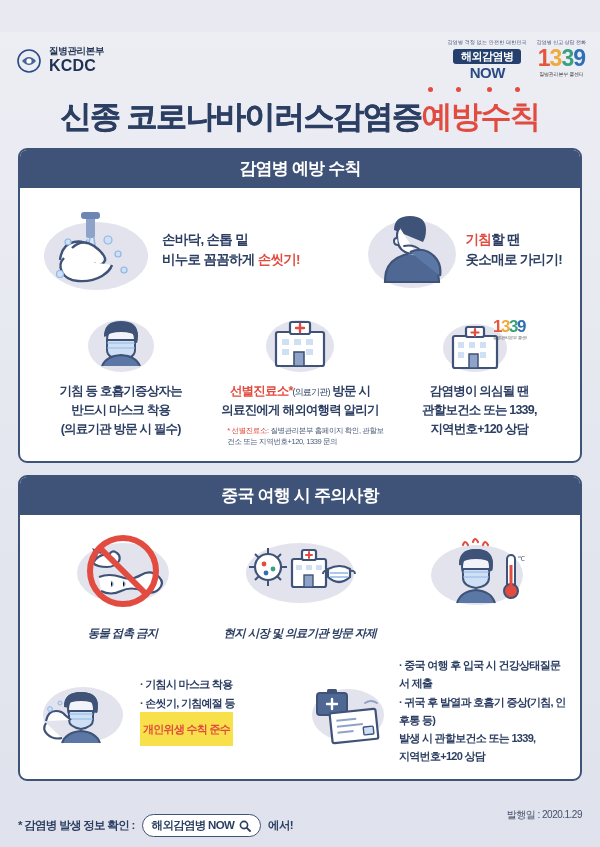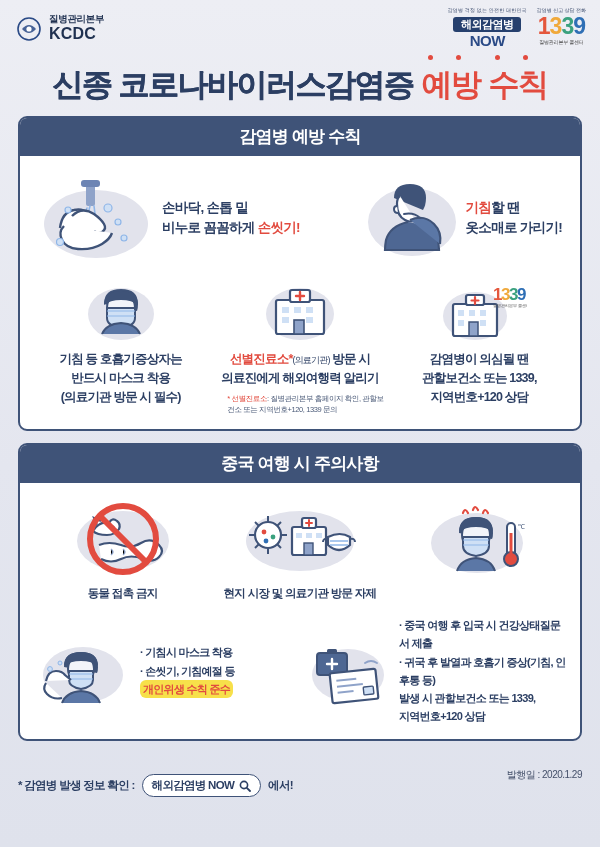--- a/index.html
+++ b/index.html
@@ -20,20 +20,21 @@
     background: linear-gradient(180deg, #edeef4 0%, #e4e6ef 55%, #dfe2ec 100%);
     box-sizing: border-box;
   }
 
   
   .topbar {
     position: relative;
     height: 62px;
     padding: 10px 16px 0 16px;
     box-sizing: border-box;
+    margin-top: 32px;
   }
   .kcdc {
     position: absolute;
     left: 16px;
     top: 14px;
     display: flex;
     align-items: center;
     gap: 7px;
   }
   .kcdc-mark {
@@ -118,21 +119,21 @@
   }
 
   
   .title-wrap {
     text-align: center;
     padding: 2px 0 10px 0;
   }
   .title-line {
     display: inline-flex;
     align-items: center;
-    gap: 8px;
+    gap: 0;
     font-size: 31px;
     font-weight: bold;
     letter-spacing: -1.5px;
   }
   .title-main {
     color: #2c3f63;
     -webkit-text-stroke: 0.4px #2c3f63;
   }
   .title-accent {
     color: #e24b3f;
@@ -251,21 +252,22 @@
   .tcol {
     width: 33%;
     text-align: center;
   }
   .tcol .cap {
     font-size: 11.5px;
     color: #2c3f63;
     font-weight: bold;
     line-height: 1.5;
     letter-spacing: -0.7px;
-    margin-top: 4px;
+    margin-top: 12px;
+    font-style: italic;
   }
   .tcol .cap .sm { font-size: 8.5px; font-weight: normal; }
 
   .row-bottom {
     display: flex;
     gap: 10px;
     padding-top: 6px;
     border-top: 0;
   }
   .bcell {
@@ -279,22 +281,22 @@
     color: #2c3f63;
     line-height: 1.65;
     letter-spacing: -0.7px;
     font-weight: bold;
   }
   .hl-box {
     display: inline-block;
     background: #f7e04a;
     color: #e24b3f;
     font-weight: bold;
-    padding: 0 3px;
-    border-radius: 6px;
+    padding: 8px 3px;
+    border-radius: 0;
   }
 
   
   .footer {
     margin: 4px 18px 0 18px;
     display: flex;
     align-items: center;
     justify-content: space-between;
   }
   .footer-left {

